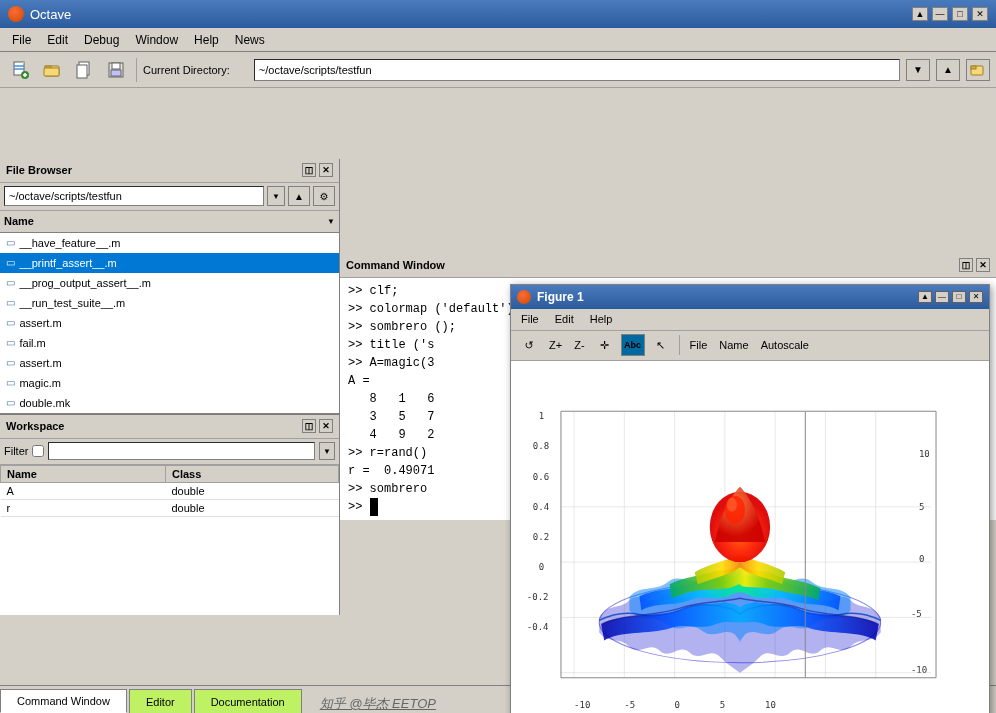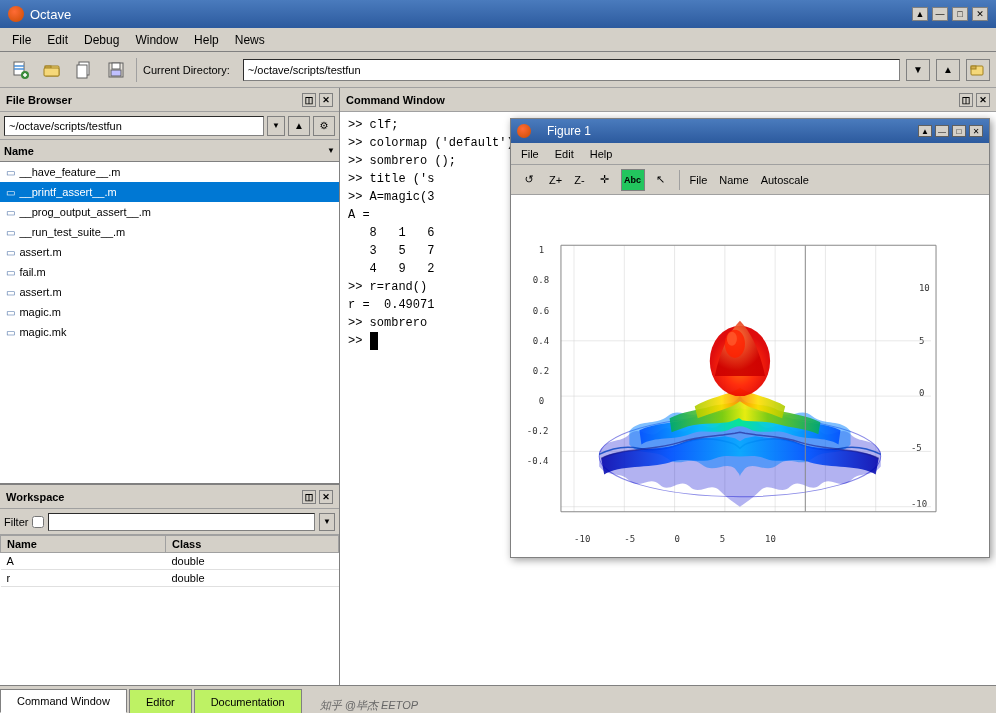--- a/index.html
+++ b/index.html
@@ -96,21 +96,21 @@
       font-size: 14px;
     }
     .toolbar-separator {
       width: 1px;
       height: 24px;
       background: #a0a0a0;
       margin: 0 2px;
     }
     .current-dir-label {
       font-size: 11px;
-      margin-right: 9px;
+      margin-right: 20px;
     }
     .current-dir-input {
       flex: 1;
       height: 22px;
       border: 1px inset #808080;
       background: white;
       padding: 0 4px;
       font-size: 11px;
     }
     .dir-btn {
@@ -123,20 +123,21 @@
       justify-content: center;
       cursor: pointer;
       font-size: 10px;
       margin-left: 2px;
     }
 
     
     .main-content {
       display: flex;
       height: calc(713px - 28px - 24px - 36px - 28px);
+      align-items: center;
     }
 
     
     .left-panel {
       width: 340px;
       display: flex;
       flex-direction: column;
       border-right: 1px solid #808080;
     }
 
@@ -380,26 +381,27 @@
       cursor: pointer;
       font-size: 11px;
       margin-right: 2px;
     }
     .tab.active {
       background: white;
       border-bottom: 1px solid white;
       z-index: 1;
     }
     .tab-extra {
-      font-size: 11px;
+      font-size: 13px;
       padding: 0 16px;
       display: flex;
       align-items: center;
       color: #666;
       font-style: italic;
+      text-decoration: underline;
     }
 
     
     .figure-window {
       position: absolute;
       top: 30px;
       left: 170px;
       width: 480px;
       height: 440px;
       background: #d4d0c8;
@@ -415,21 +417,22 @@
       height: 24px;
       display: flex;
       align-items: center;
       justify-content: space-between;
       padding: 0 6px;
       font-size: 12px;
     }
     .fig-title-left {
       display: flex;
       align-items: center;
-      gap: 16px;
+      gap: 6px;
+      font-weight: bold;
     }
     .fig-icon {
       width: 14px;
       height: 14px;
       background: radial-gradient(circle at 40% 35%, #ff6b35, #c94b00);
       border-radius: 50%;
     }
     .fig-controls {
       display: flex;
       gap: 3px;
@@ -632,21 +635,21 @@
         <div class="file-item">
           <span class="file-icon">▭</span>
           <span>assert.m</span>
         </div>
         <div class="file-item">
           <span class="file-icon">▭</span>
           <span>magic.m</span>
         </div>
         <div class="file-item">
           <span class="file-icon">▭</span>
-          <span>magic.mk</span>
+          <span>double.mk</span>
         </div>
       </div>
     </div>
 
     <div class="workspace">
       <div class="panel-header">
         <span>Workspace</span>
         <div class="panel-header-controls">
           <div class="panel-ctrl-btn">◫</div>
           <div class="panel-ctrl-btn">✕</div>
@@ -727,21 +730,21 @@
       <div class="fig-menu">
         <div class="fig-menu-item">File</div>
         <div class="fig-menu-item">Edit</div>
         <div class="fig-menu-item">Help</div>
       </div>
       <div class="fig-toolbar">
         <div class="fig-tool-btn">↺</div>
         <div class="fig-tool-label">Z+</div>
         <div class="fig-tool-label">Z-</div>
         <div class="fig-tool-btn">✛</div>
-        <div class="fig-tool-btn" style="font-size:9px;font-weight:bold;background:#22c55e;border:1px solid #808080;">Abc</div>
+        <div class="fig-tool-btn" style="font-size:9px;font-weight:bold;background:#0369a1;border:1px solid #808080;">Abc</div>
         <div class="fig-tool-btn">↖</div>
         <div class="fig-tool-sep"></div>
         <div class="fig-tool-label">File</div>
         <div class="fig-tool-label">Name</div>
         <div class="fig-tool-label">Autoscale</div>
       </div>
       <div class="fig-plot-area">
 
         <svg class="plot-container" viewBox="0 0 460 360" xmlns="http://www.w3.org/2000/svg">
 

